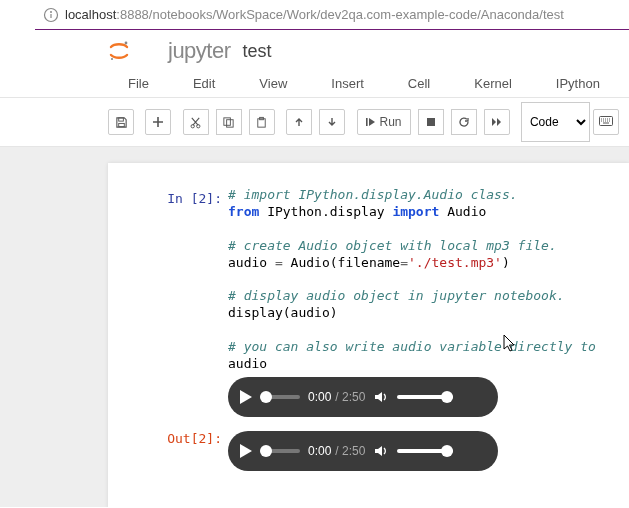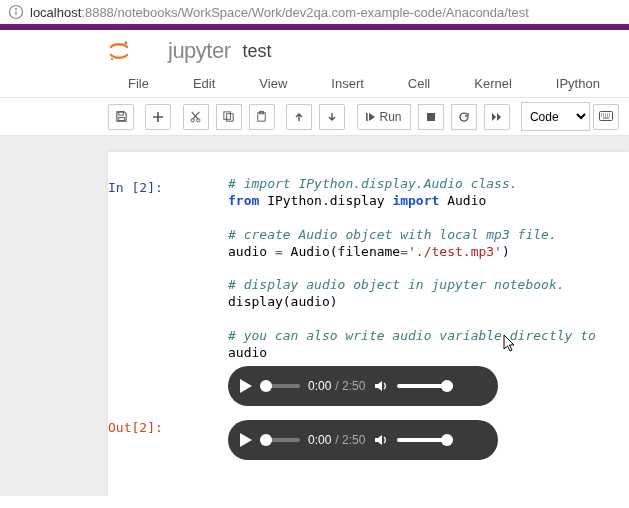--- a/index.html
+++ b/index.html
@@ -1,42 +1,42 @@
 <!DOCTYPE html>
 <html><head>
 <meta charset="utf-8">
 <style>
   * { box-sizing: border-box; margin: 0; padding: 0; }
   body { font-family: "Helvetica Neue", Helvetica, Arial, sans-serif; font-size: 13px; background: #fff; color: #333; width: 629px; }
-  .url-bar { display: flex; align-items: center; height: 30px; border-bottom: 6px solid #701a75; padding: 0 8px; }
+  .url-bar { display: flex; align-items: center; height: 30px; border-bottom: 1px solid #701a75; padding: 0 8px; margin-left: 35px; }
   .url-info-icon { width: 16px; height: 16px; margin-right: 6px; color: #777; }
   .url-text { color: #888; font-size: 13px; white-space: nowrap; overflow: hidden; }
   .url-host { color: #333; }
   .header-area { background: #fff; padding: 8px 0 0 0; }
   .logo-row { display: flex; align-items: center; padding: 0 16px 6px 108px; }
   .logo { display: flex; align-items: center; margin-right: 12px; gap: 34px; }
   .logo-text { color: #888; font-size: 22px; font-weight: 400; letter-spacing: -0.5px; margin-left: 4px; }
   .nb-name { font-size: 18px; color: #444; margin-right: 6px; }
   .checkpoint { color: #666; font-size: 12px; }
   .menu-bar { display: flex; border-bottom: 1px solid #e5e5e5; padding: 0 0 0 116px; background: #fff; gap: 20px; }
   .menu-item { padding: 6px 12px; color: #555; font-size: 13px; cursor: pointer; }
   .toolbar { display: flex; align-items: center; padding: 4px 0 4px 108px; border-bottom: 1px solid #e5e5e5; gap: 3px; background: #fff; }
   .tbtn { border: 1px solid #ccc; background: #fff; border-radius: 2px; min-width: 26px; height: 26px; display: inline-flex; align-items: center; justify-content: center; cursor: pointer; font-size: 12px; color: #555; }
   .tgrp { display: flex; gap: 8px; }
   .tgrp .tbtn { border-radius: 0; margin-left: -1px; }
   .tgrp .tbtn:first-child { border-radius: 2px 0 0 2px; margin-left: 0; }
   .tgrp .tbtn:last-child { border-radius: 0 2px 2px 0; }
   .run-btn { padding: 0 8px; gap: 4px; }
-  .celltype { border: 1px solid #ccc; height: 29px; font-size: 12px; background: #fff; padding: 0 4px; width: 98px; }
+  .celltype { border: 1px solid #ccc; height: 40px; font-size: 12px; background: #fff; padding: 0 4px; width: 98px; }
   .spacer { width: 8px; }
   .kbd-btn { margin-left: auto; margin-right: 10px; }
   .notebook-scroll { background: #eee; padding: 16px 0 0 0; height: 360px; overflow: hidden; }
   .notebook-page { background: #fff; margin-left: 108px; min-height: 360px; padding: 24px 0 0 0; box-shadow: 0 0 4px rgba(0,0,0,0.1); }
   .cell { display: flex; margin-bottom: 6px; }
-  .prompt { width: 120px; color: #303f9f; font-family: monospace; font-size: 13px; padding: 4px 6px 0 0; white-space: nowrap; }
+  .prompt { width: 120px; text-align: right; color: #303f9f; font-family: monospace; font-size: 13px; padding: 4px 6px 0 0; white-space: nowrap; }
   .out-prompt { color: #d84315; }
   .cell-body { flex: 1; padding-right: 0; }
   pre.code { font-family: "DejaVu Sans Mono", monospace; font-size: 13px; line-height: 1.3; white-space: pre; overflow: hidden; }
   .c { color: #408080; font-style: italic; }
   .k { color: #1d4ed8; font-weight: bold; }
   .s { color: #BA2121; }
   .o { color: #666; }
   .n { color: #000; }
   .audio { background: #3a3a3a; border-radius: 20px; width: 270px; height: 40px; display: flex; align-items: center; padding: 0 12px; gap: 8px; margin: 4px 0; }
   .play-tri { width: 0; height: 0; border-top: 7px solid transparent; border-bottom: 7px solid transparent; border-left: 12px solid #fff; cursor: pointer; }

